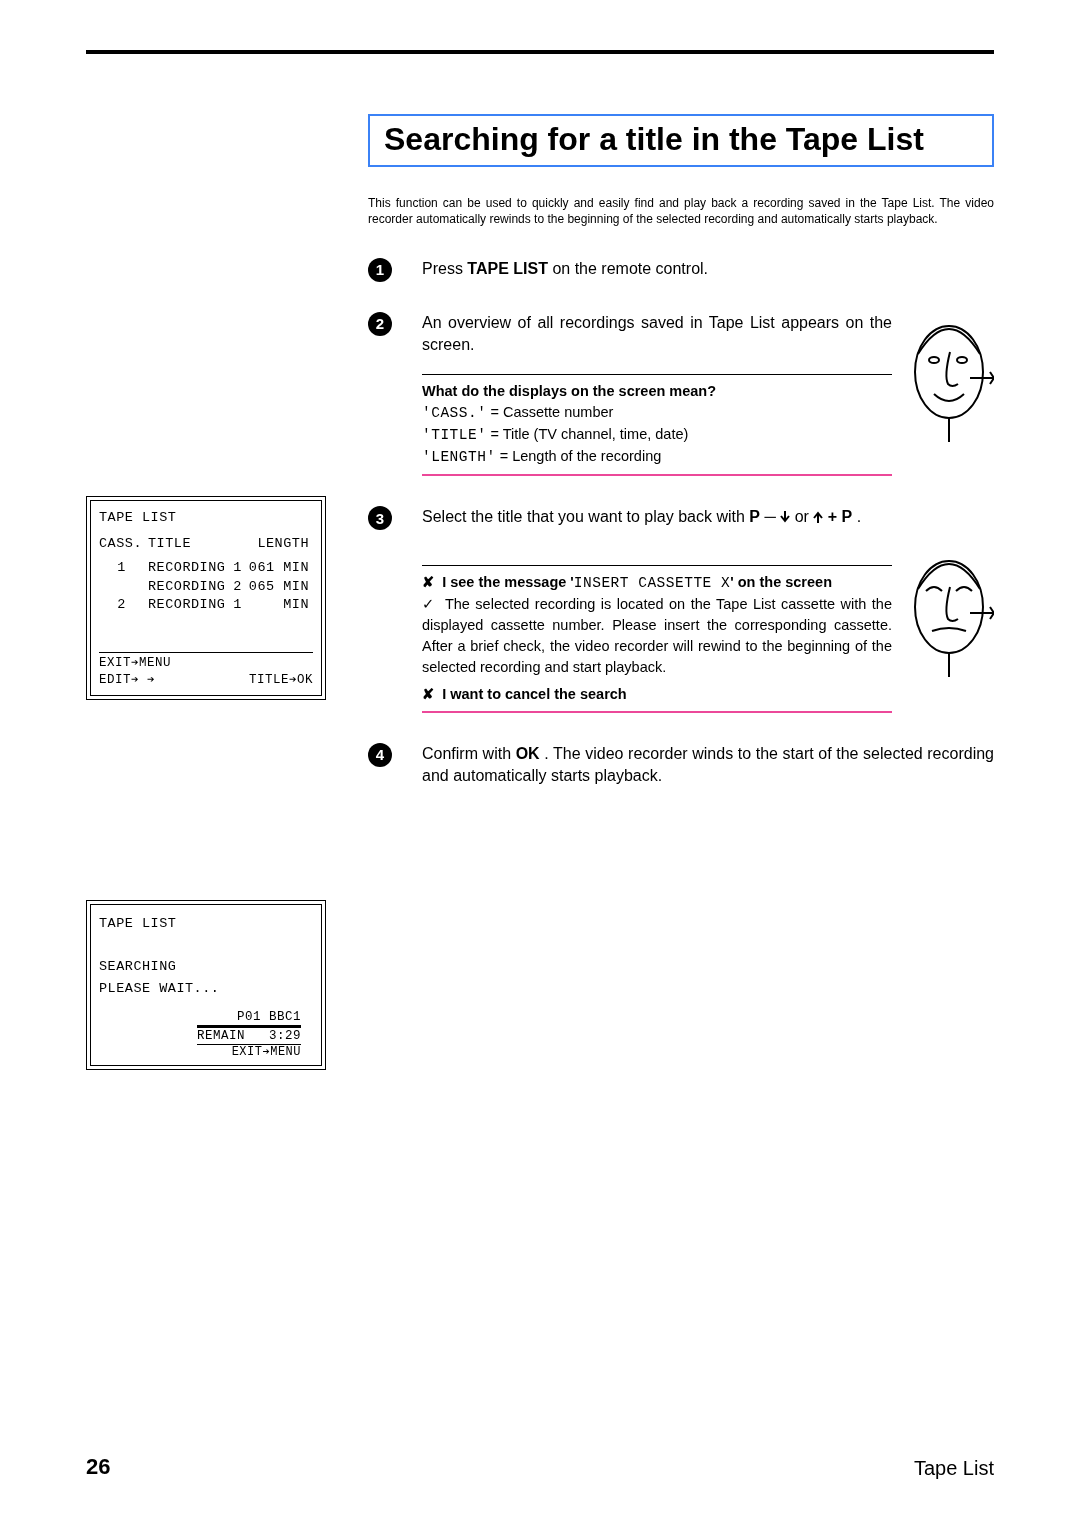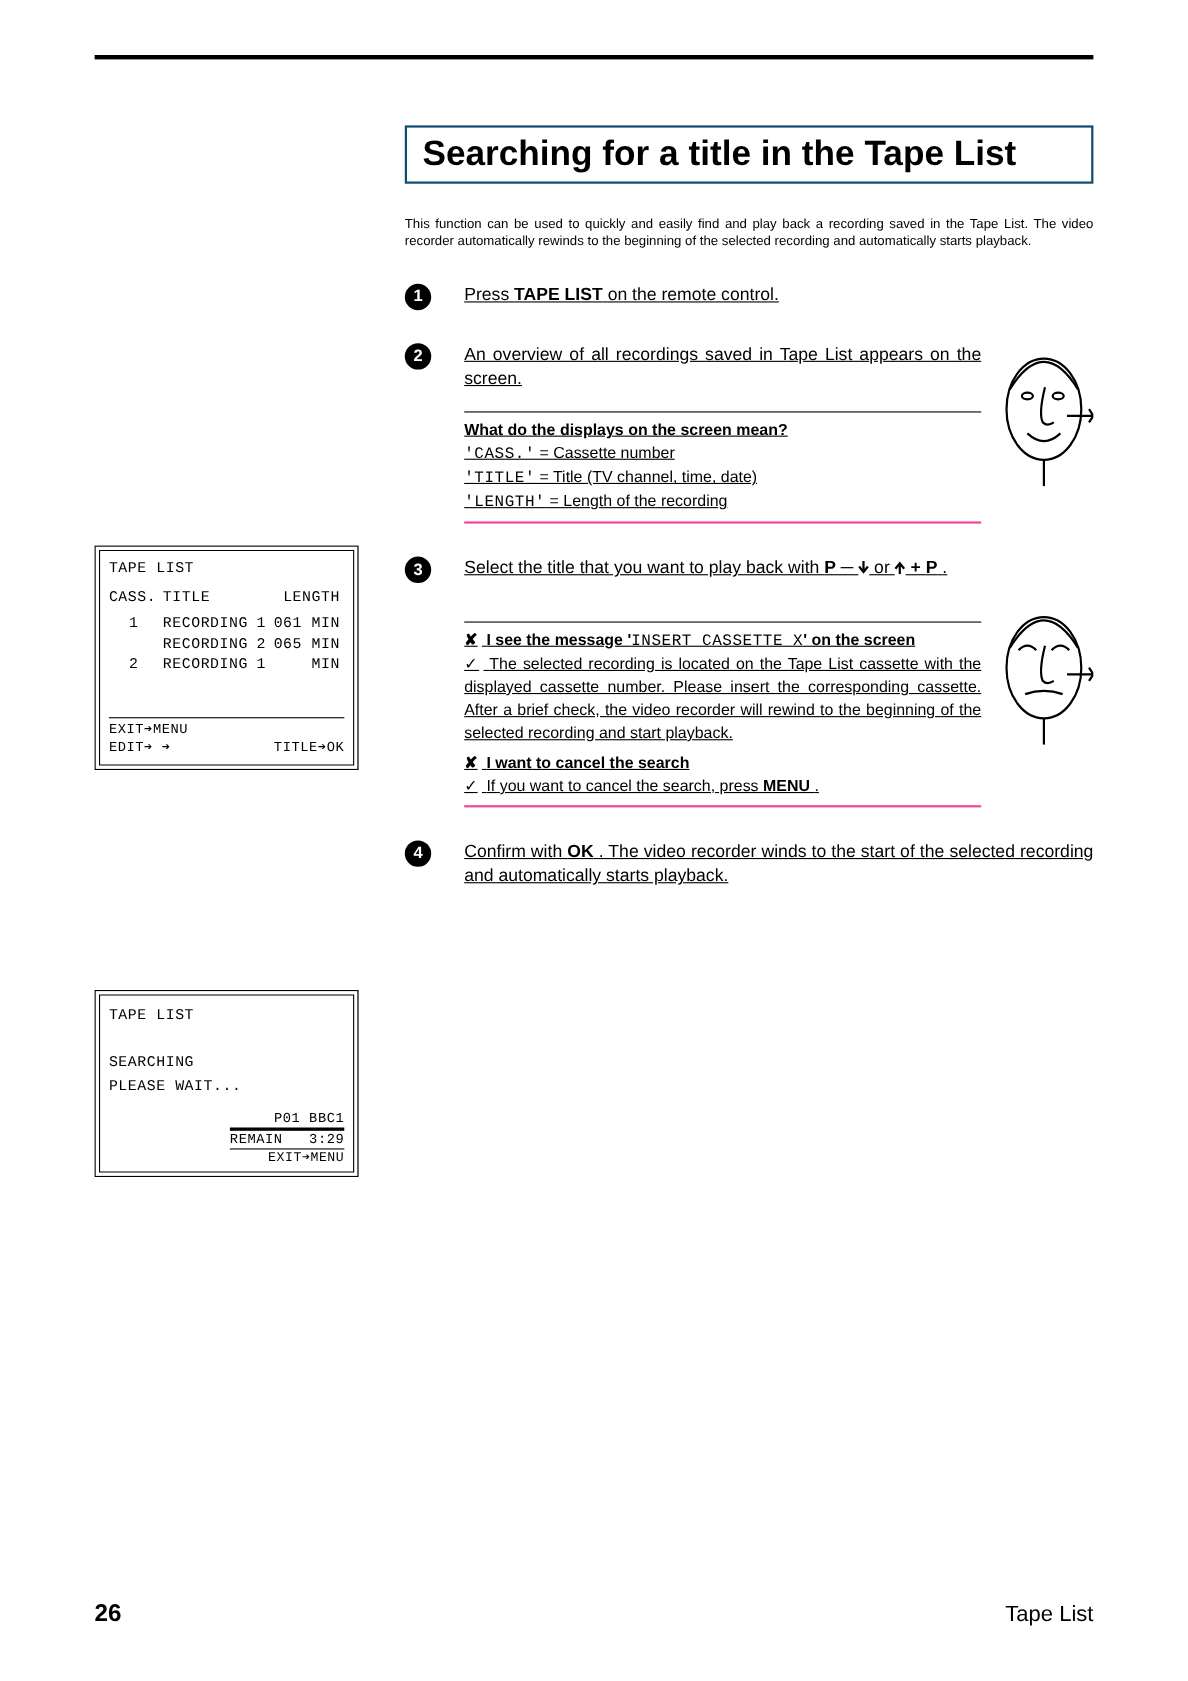--- a/index.html
+++ b/index.html
@@ -27,21 +27,21 @@
   }
   .col-left{
     width:270px;
     flex:0 0 270px;
   }
   .col-right{
     flex:1;
     margin-left:12px;
   }
   .section-title{
-    border:2px solid #0c4a6e;
+    border:2px solid #3b82f6;
     padding:6px 14px 8px 14px;
     font-size:32px;
     font-weight:700;
     line-height:1.1;
     margin-bottom:28px;
     font-family:"Arial Black",Arial,Helvetica,sans-serif;
   }
   .intro{
     font-family:Arial,Helvetica,sans-serif;
     font-size:12px;
@@ -69,21 +69,20 @@
     flex:0 0 24px;
     margin-right:30px;
     margin-top:0;
   }
   .step .body{
     flex:1;
     font-family:Arial,Helvetica,sans-serif;
     font-size:16px;
     line-height:1.4;
     text-align:justify;
-    text-decoration:underline;
   }
   .step .body .with-face{
     display:flex;
     align-items:flex-start;
   }
   .step .body .with-face .txt{
     flex:1;
   }
   .face{
     width:90px;
@@ -133,21 +132,21 @@
     box-sizing:border-box;
     font-size:13.5px;
     line-height:1.6;
     width:240px;
     height:170px;
     position:relative;
   }
   .osd2 .bot{
     position:absolute;
     bottom:8px;
-    right:12px;
+    right:24px;
     text-align:right;
     font-size:12.5px;
     line-height:1.3;
   }
   .osd2 .bot .ul{border-bottom:1px solid #000;border-top:3px solid #000000;padding:0 0 0 0;}
   .osd2 .bot .exit{font-size:12px;}
   .page-foot{
     position:absolute;
     bottom:48px;
     left:86px;
@@ -305,26 +304,20 @@
                   </span>
                 </div>
                 <div class="row" style="text-align:justify">
                   <span class="check">✓</span>
                   <span>The selected recording is located on the Tape List cassette with the displayed cassette number. Please insert the corresponding cassette. After a brief check, the video recorder will rewind to the beginning of the selected recording and start playback.</span>
                 </div>
                 <div class="row" style="margin-top:6px">
                   <span class="xmark">✘</span>
                   <span class="q">I want to cancel the search</span>
                 </div>
-                <div class="row">
-                  <span class="check">✓</span>
-                  <span>If you want to cancel the search, press </span>
-                  <span class="btn">MENU</span>
-                  <span> .</span>
-                </div>
               </div>
             </div>
             <div class="face">
               <svg viewBox="0 0 90 130">
                 <g fill="none" stroke="#000" stroke-width="2">
                   <ellipse cx="45" cy="60" rx="34" ry="46"></ellipse>
                   <path d="M14 42 Q45 -8 76 42"></path>
                   <path d="M46 40 q-6 24 -2 32 q4 4 10 0"></path>
                   <path d="M28 84 q17 -6 34 0"></path>
                   <path d="M22 44 q8 -8 16 0"></path>

